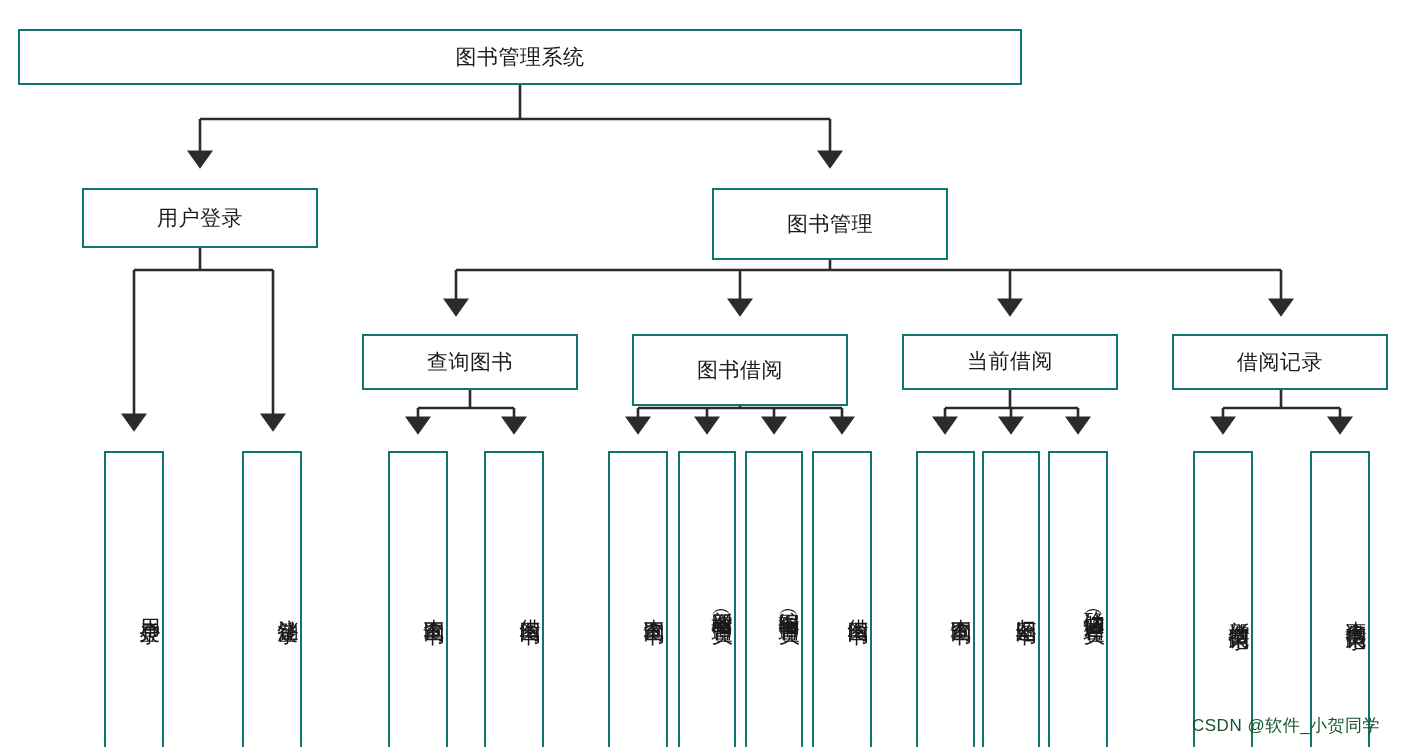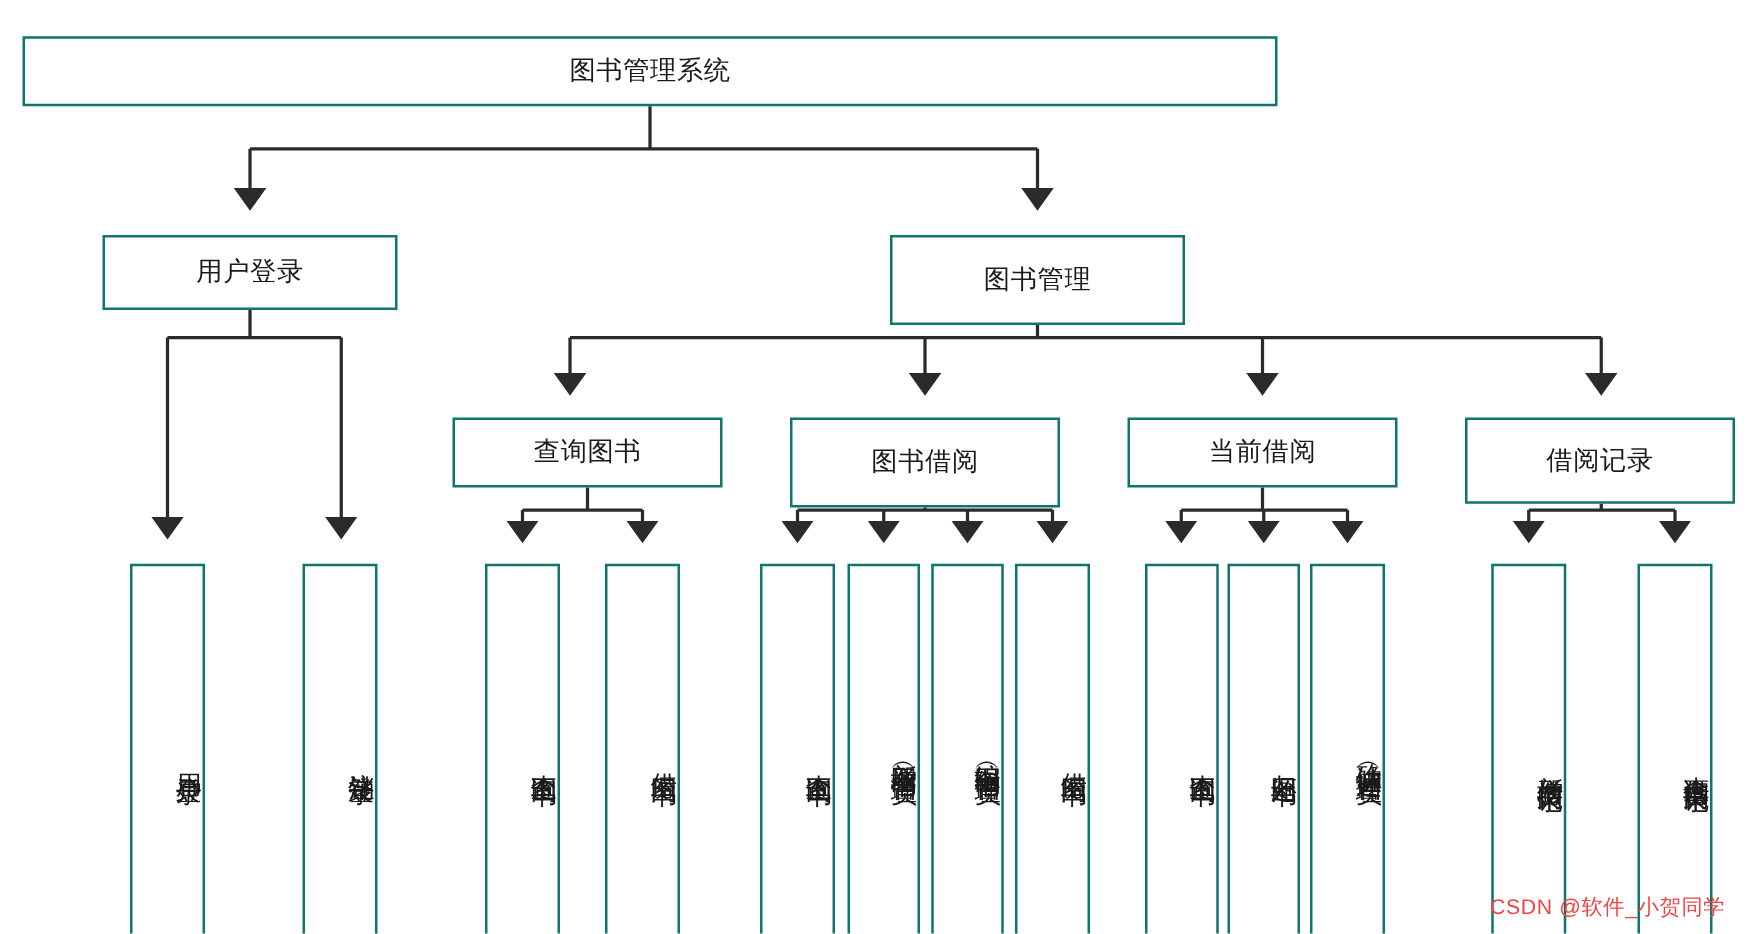--- a/index.html
+++ b/index.html
@@ -51,21 +51,21 @@
   }
   .node.vert .lbl {
     writing-mode: vertical-rl;
     text-orientation: upright;
     display: block;
     line-height: 1.18;
   }
   .watermark {
     position: absolute;
     font-size: 17px;
-    color: #ef4444;
+    color: #14532d;
     white-space: nowrap;
     letter-spacing: 0.5px;
   }
 </style>
 </head>
 <body>
 
 <div id="canvas">
 
   <svg class="edges" viewBox="0 0 1405 747">
@@ -132,21 +132,21 @@
 
   <div class="node horiz" style="left:362px; top:318px; width:216px; height:56px;">
     <span class="lbl">查询图书</span>
   </div>
   <div class="node horiz" style="left:632px; top:318px; width:216px; height:72px;">
     <span class="lbl">图书借阅</span>
   </div>
   <div class="node horiz" style="left:902px; top:318px; width:216px; height:56px;font-family:Liberation Serif, serif;">
     <span class="lbl">当前借阅</span>
   </div>
-  <div class="node horiz" style="left:1172px; top:318px; width:216px; height:69px;">
+  <div class="node horiz" style="left:1172px; top:318px; width:216px; height:56px;">
     <span class="lbl">借阅记录</span>
   </div>
 
   <div class="node vert" style="left:104px; top:435px; width:60px; height:300px;">
     <span class="lbl">用户登录</span>
   </div>
   <div class="node vert" style="left:242px; top:435px; width:60px; height:300px;">
     <span class="lbl">注销登录</span>
   </div>
 

